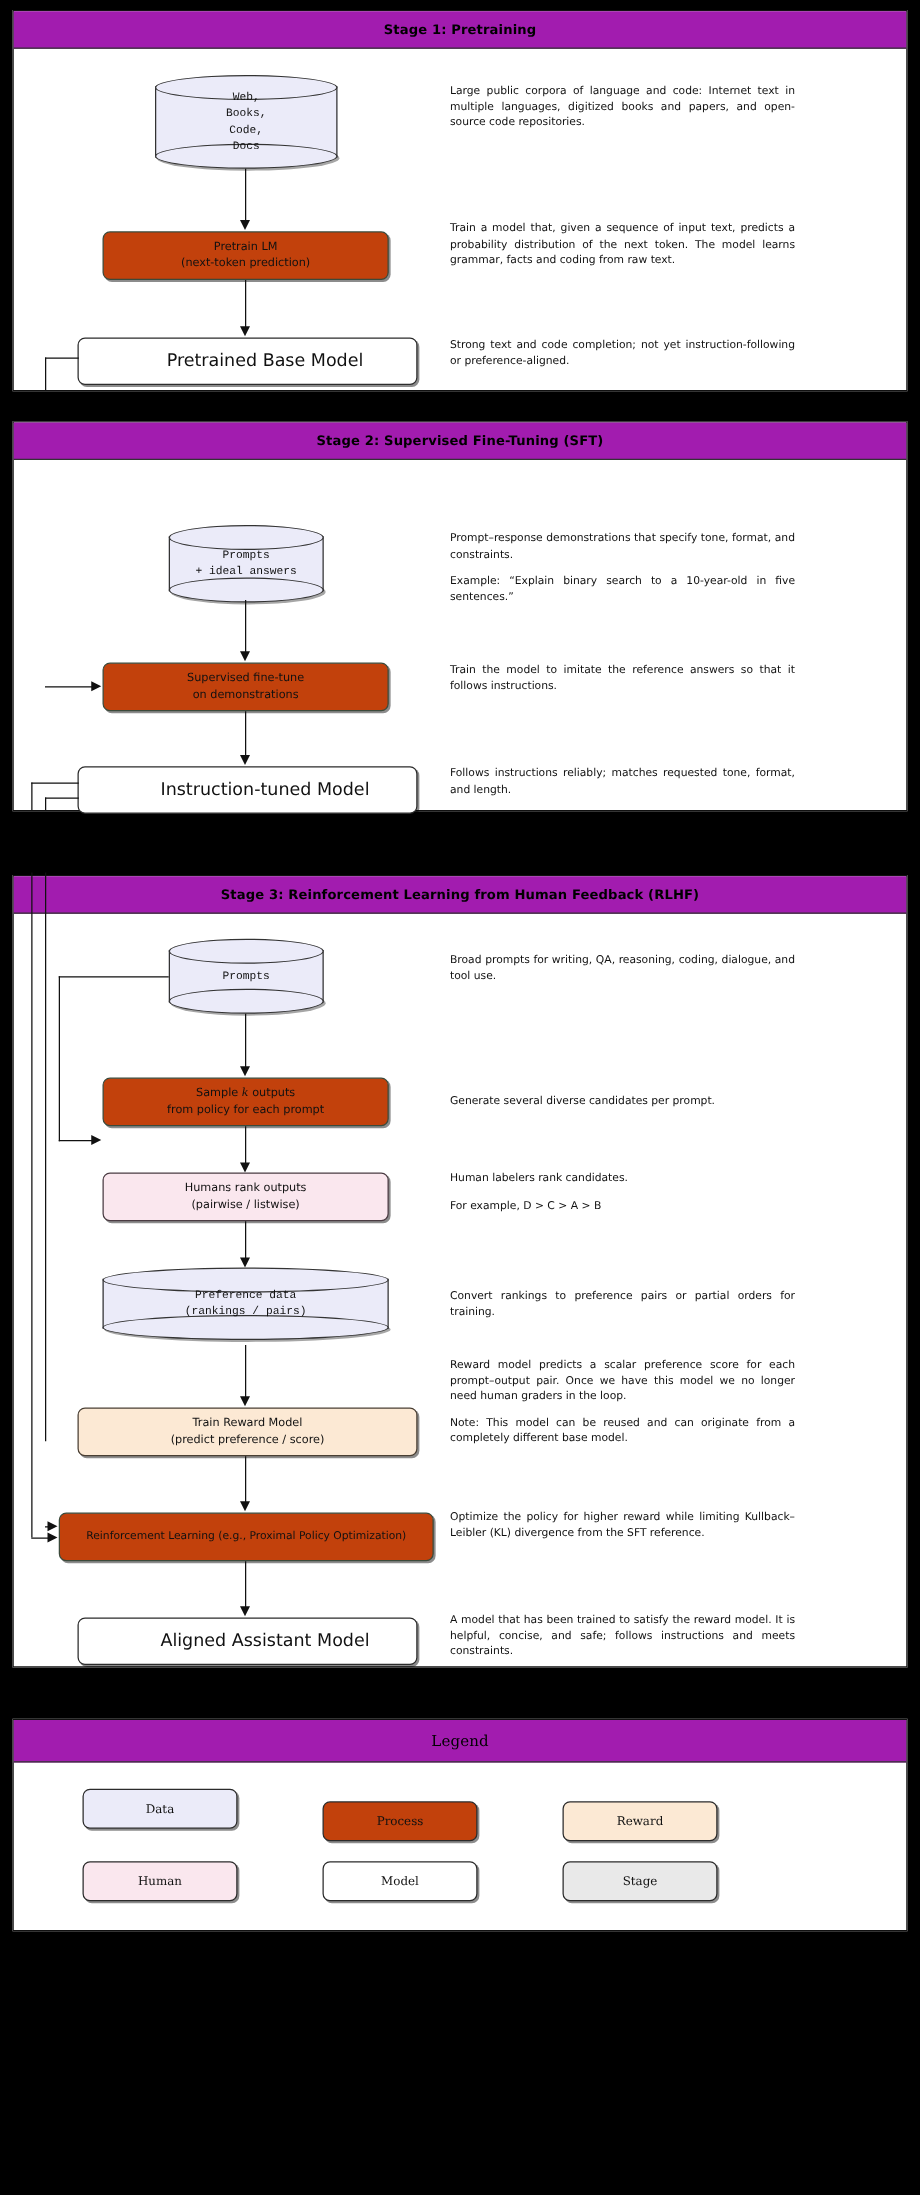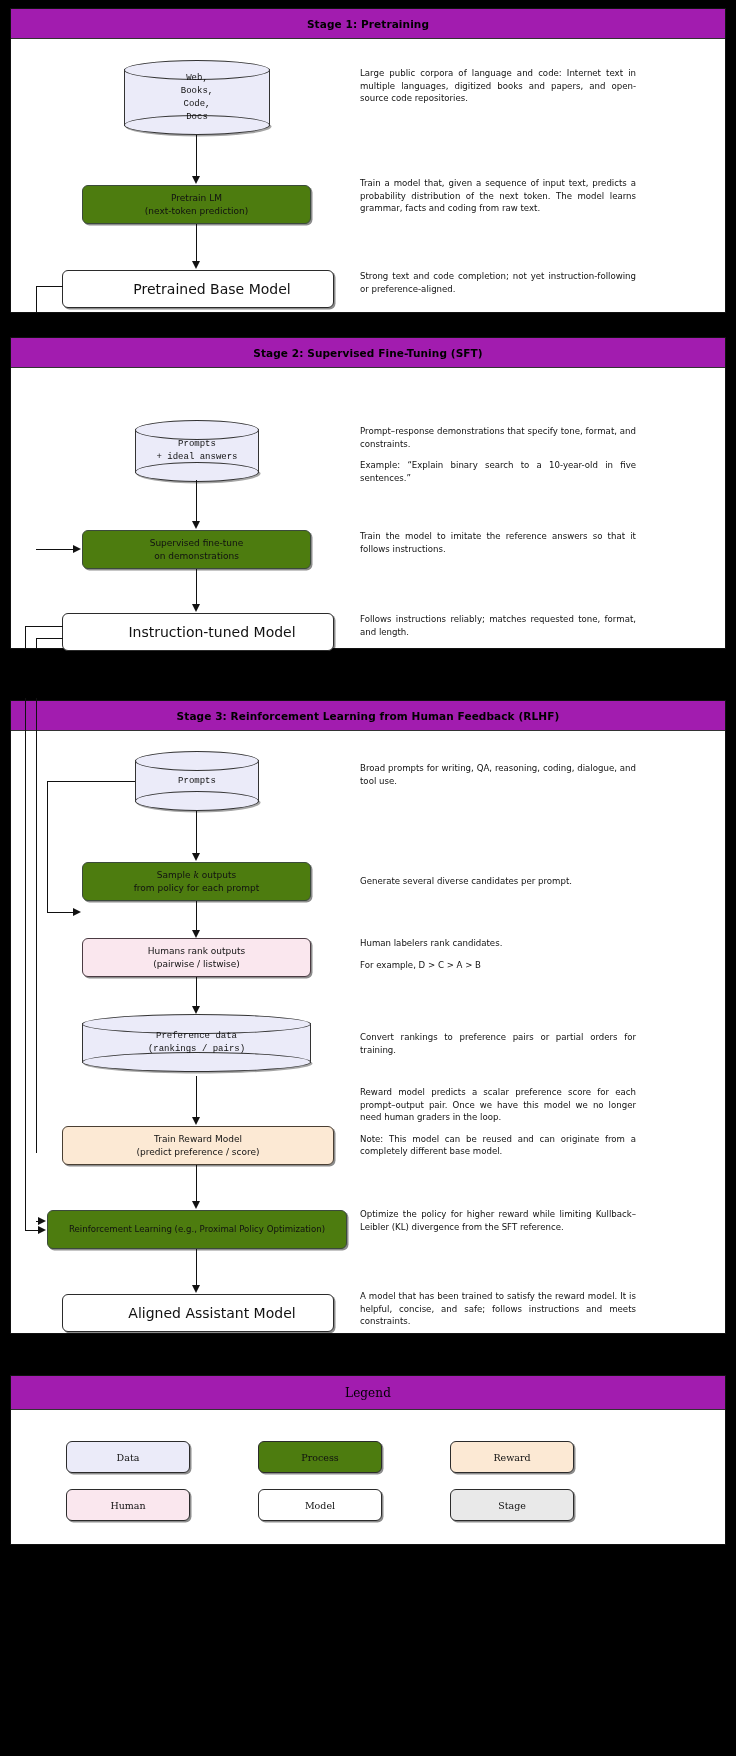--- a/index.html
+++ b/index.html
@@ -18,21 +18,21 @@
   .panel-head .ttl{font-size:10.5px;font-weight:bold;color:#000;letter-spacing:.1px;}
   .panel-body{position:relative;}
 
   
   .node{position:absolute;box-sizing:border-box;border:1px solid #2b2b2b;
         border-radius:6px;display:flex;flex-direction:column;
         align-items:center;justify-content:center;text-align:center;
         box-shadow:1.5px 1.5px 0 rgba(0,0,0,.45);}
   .node .l1,.node .l2{font-size:9px;color:#111;line-height:13px;white-space:nowrap;}
   .node.bold .l1{font-weight:normal;font-size:14px;margin-left:28px;}
-  .n-process{background:#4d7c0f;border-color:#3b4a3b;}
+  .n-process{background:#c2410c;border-color:#3b4a3b;}
   .n-human{background:#fae7ee;border-color:#4a3b42;}
   .n-reward{background:#fce9d4;border-color:#4a3f33;}
   .n-model{background:#ffffff;border-color:#2b2b2b;}
   .n-stagecol{background:#e9e9e9;border-color:#2b2b2b;}
   .n-data{background:#ebebf9;border-color:#2b2b2b;}
 
   
   .cyl{position:absolute;box-sizing:border-box;}
   .cyl .body{position:absolute;left:0;right:0;top:9px;bottom:9px;
              background:#ebebf9;border-left:1px solid #333;border-right:1px solid #333;}
@@ -281,21 +281,21 @@
 
     </div>
   </div>
 
   <div class="panel" style="top:1375px;height:170px;">
     <div class="panel-head" style="height:34px;">
       <div class="ttl serif">Legend</div>
     </div>
     <div class="panel-body" style="height:136px;">
 
-      <div class="leg-item n-data" style="left:55px;top:31px;">
+      <div class="leg-item n-data" style="left:55px;top:21px;">
         <span>Data</span>
       </div>
       <div class="leg-item n-process" style="left:247px;top:31px;">
         <span>Process</span>
       </div>
       <div class="leg-item n-reward" style="left:439px;top:31px;">
         <span>Reward</span>
       </div>
 
       <div class="leg-item n-human" style="left:55px;top:79px;">

